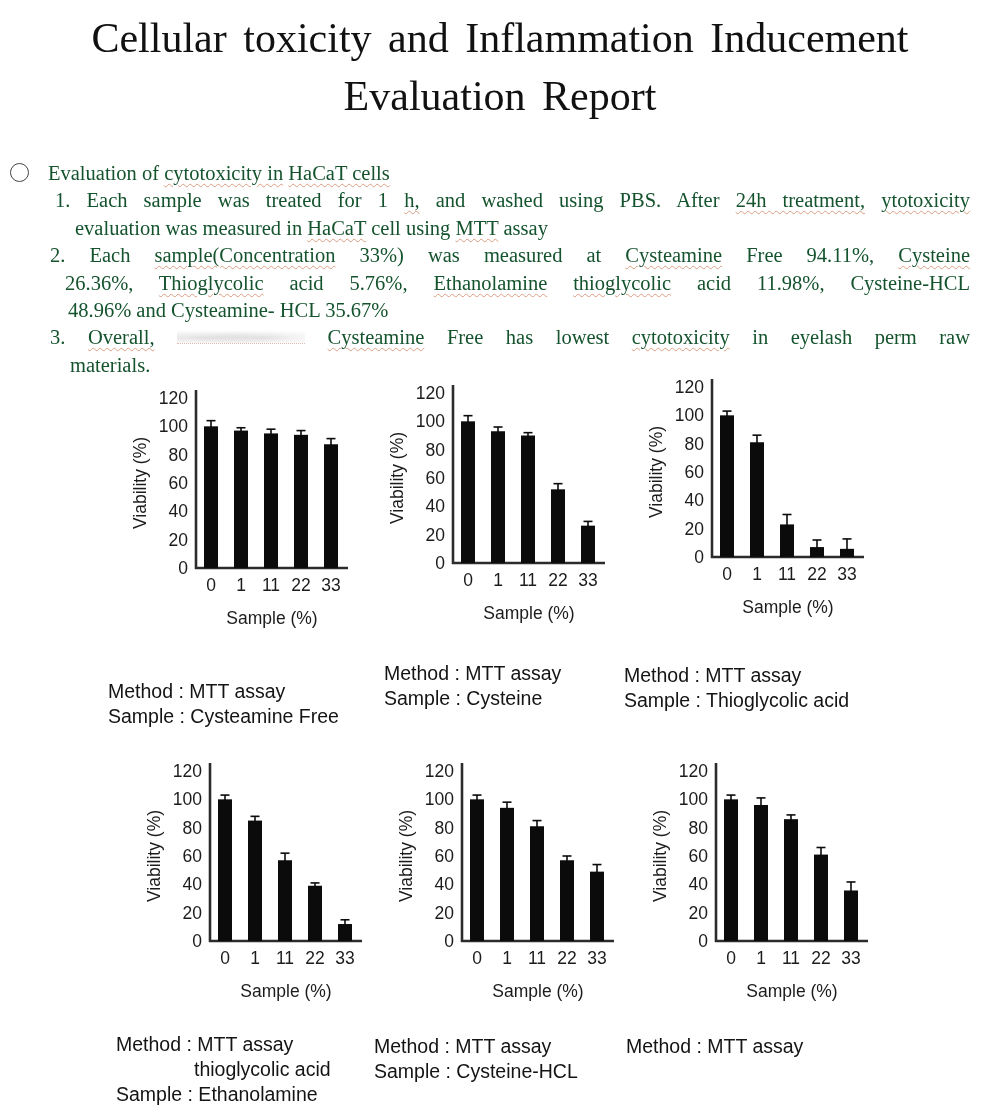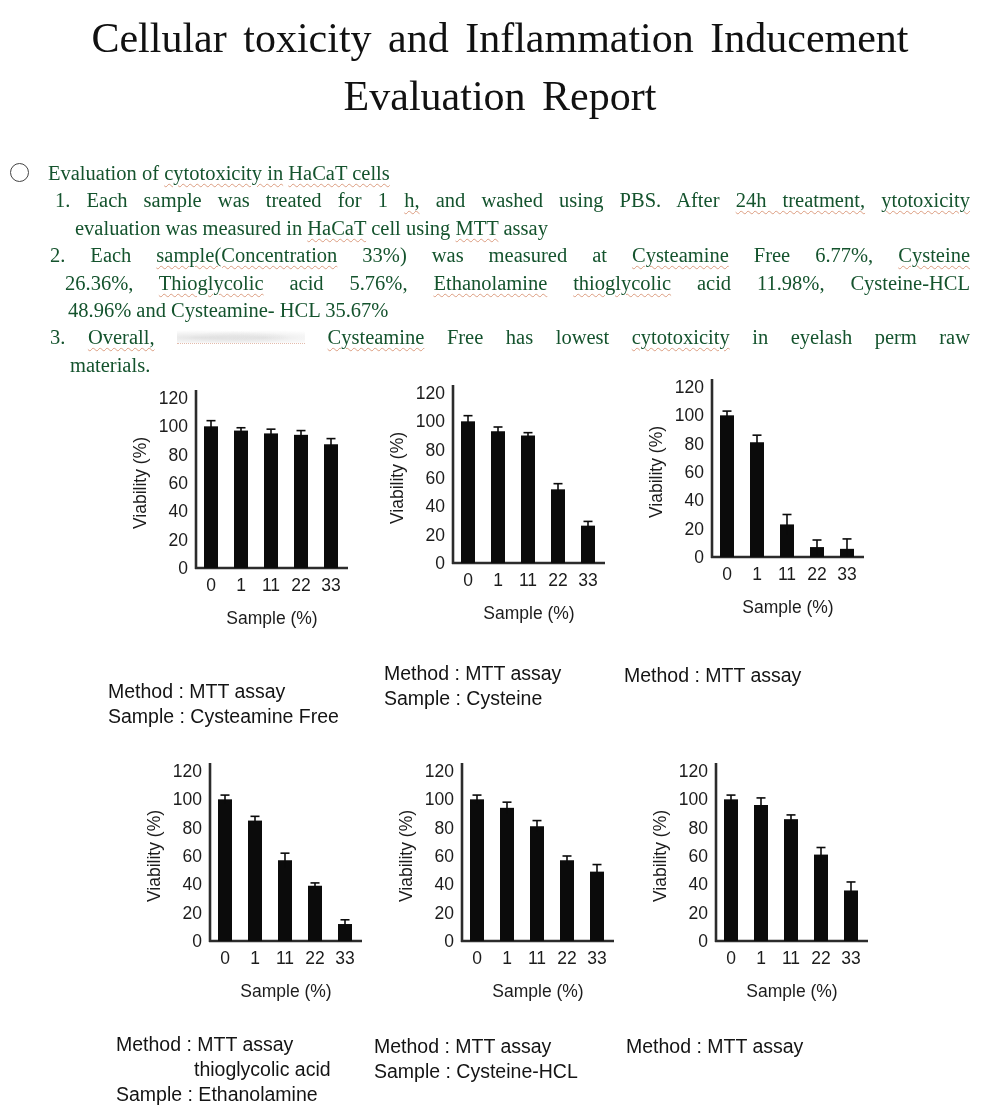--- a/index.html
+++ b/index.html
@@ -58,21 +58,21 @@
 <div id="page">
 
   <div id="title-line1" class="title">Cellular toxicity and Inflammation Inducement</div>
   <div id="title-line2" class="title">Evaluation Report</div>
 
   <div id="bullet"></div>
   <div id="body-lines">
       <div class="bline" style="padding-left: 0px;"><span>Evaluation of </span><span class="sq">cytotoxicity in</span><span> </span><span class="sq">HaCaT cells</span></div>
       <div class="bline just" style="padding-left: 7px;"><span>1. Each sample was treated for 1 </span><span class="sq">h,</span><span> and washed using PBS. After </span><span class="sq">24h treatment,</span><span> </span><span class="sq">ytotoxicity</span></div>
       <div class="bline" style="padding-left: 27px;"><span>evaluation was measured in </span><span class="sq">HaCaT</span><span> cell using </span><span class="sq">MTT</span><span> assay</span></div>
-      <div class="bline just" style="padding-left: 2px;"><span>2. Each </span><span class="sq">sample(Concentration</span><span> 33%) was measured at </span><span class="sq">Cysteamine</span><span> Free 6.77%, </span><span class="sq">Cysteine</span></div>
+      <div class="bline just" style="padding-left: 2px;"><span>2. Each </span><span class="sq">sample(Concentration</span><span> 33%) was measured at </span><span class="sq">Cysteamine</span><span> Free 94.11%, </span><span class="sq">Cysteine</span></div>
       <div class="bline just" style="padding-left: 17px;"><span>26.36%, </span><span class="sq">Thioglycolic</span><span> acid 5.76%, </span><span class="sq">Ethanolamine</span><span> </span><span class="sq">thioglycolic</span><span> acid 11.98%, Cysteine-HCL</span></div>
       <div class="bline" style="padding-left: 20px;"><span>48.96% and Cysteamine- HCL 35.67%</span></div>
       <div class="bline just" style="padding-left: 2px;"><span>3. </span><span class="sq">Overall,</span><span> </span><span class="ghost"></span><span> </span><span class="sq">Cysteamine</span><span> Free has lowest </span><span class="sq">cytotoxicity</span><span> in eyelash perm raw</span></div>
       <div class="bline" style="padding-left: 22px;"><span>materials.</span></div>
     </div>
 
   <div id="c0" class="chart"><svg width="242" height="252">
         <text x="56" y="192" text-anchor="end" font-size="17.5" fill="#1c1c1c" font-family="&quot;Liberation Sans&quot;, sans-serif">0</text>
         <text x="56" y="163.66666666666666" text-anchor="end" font-size="17.5" fill="#1c1c1c" font-family="&quot;Liberation Sans&quot;, sans-serif">20</text>
         <text x="56" y="135.33333333333334" text-anchor="end" font-size="17.5" fill="#1c1c1c" font-family="&quot;Liberation Sans&quot;, sans-serif">40</text>
@@ -274,20 +274,21 @@
   <div id="l0" class="mlabel">
       <div>Method : MTT assay</div>
       <div>Sample : Cysteamine Free</div>
     </div>
   <div id="l1" class="mlabel">
       <div>Method : MTT assay</div>
       <div>Sample : Cysteine</div>
     </div>
   <div id="l2" class="mlabel">
       <div>Method : MTT assay</div>
+      <div>Sample : Thioglycolic acid</div>
     </div>
   <div id="l3" class="mlabel">
       <div>Method : MTT assay</div>
       <div style="padding-left: 78px;">thioglycolic acid</div>
       <div>Sample : Ethanolamine</div>
     </div>
   <div id="l4" class="mlabel">
       <div>Method : MTT assay</div>
       <div>Sample : Cysteine-HCL</div>
     </div>

